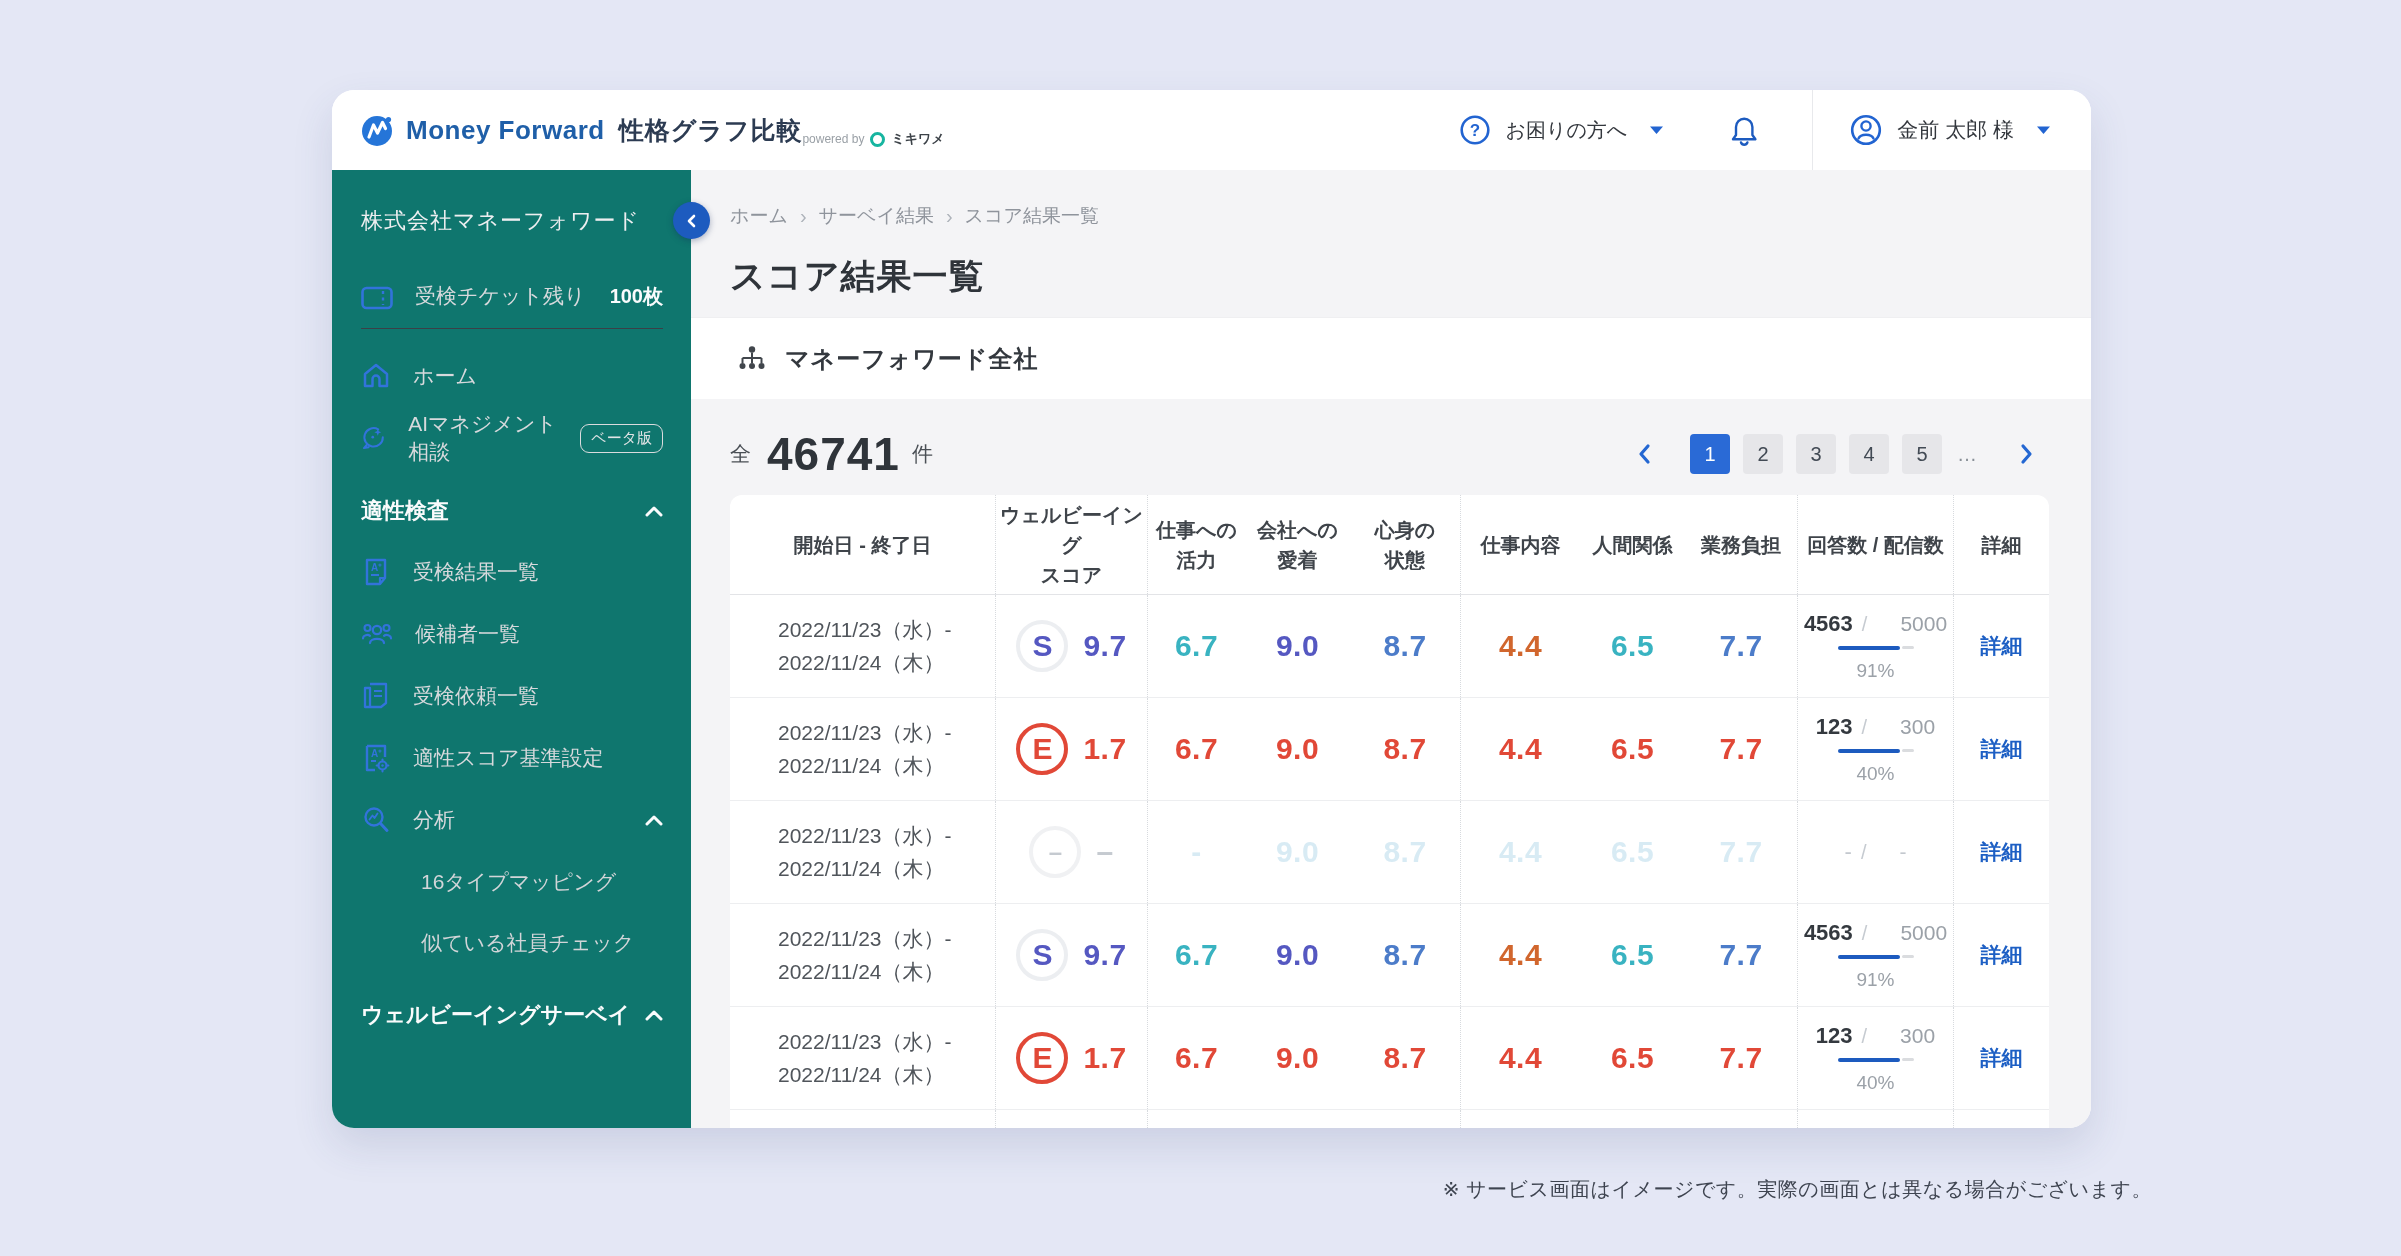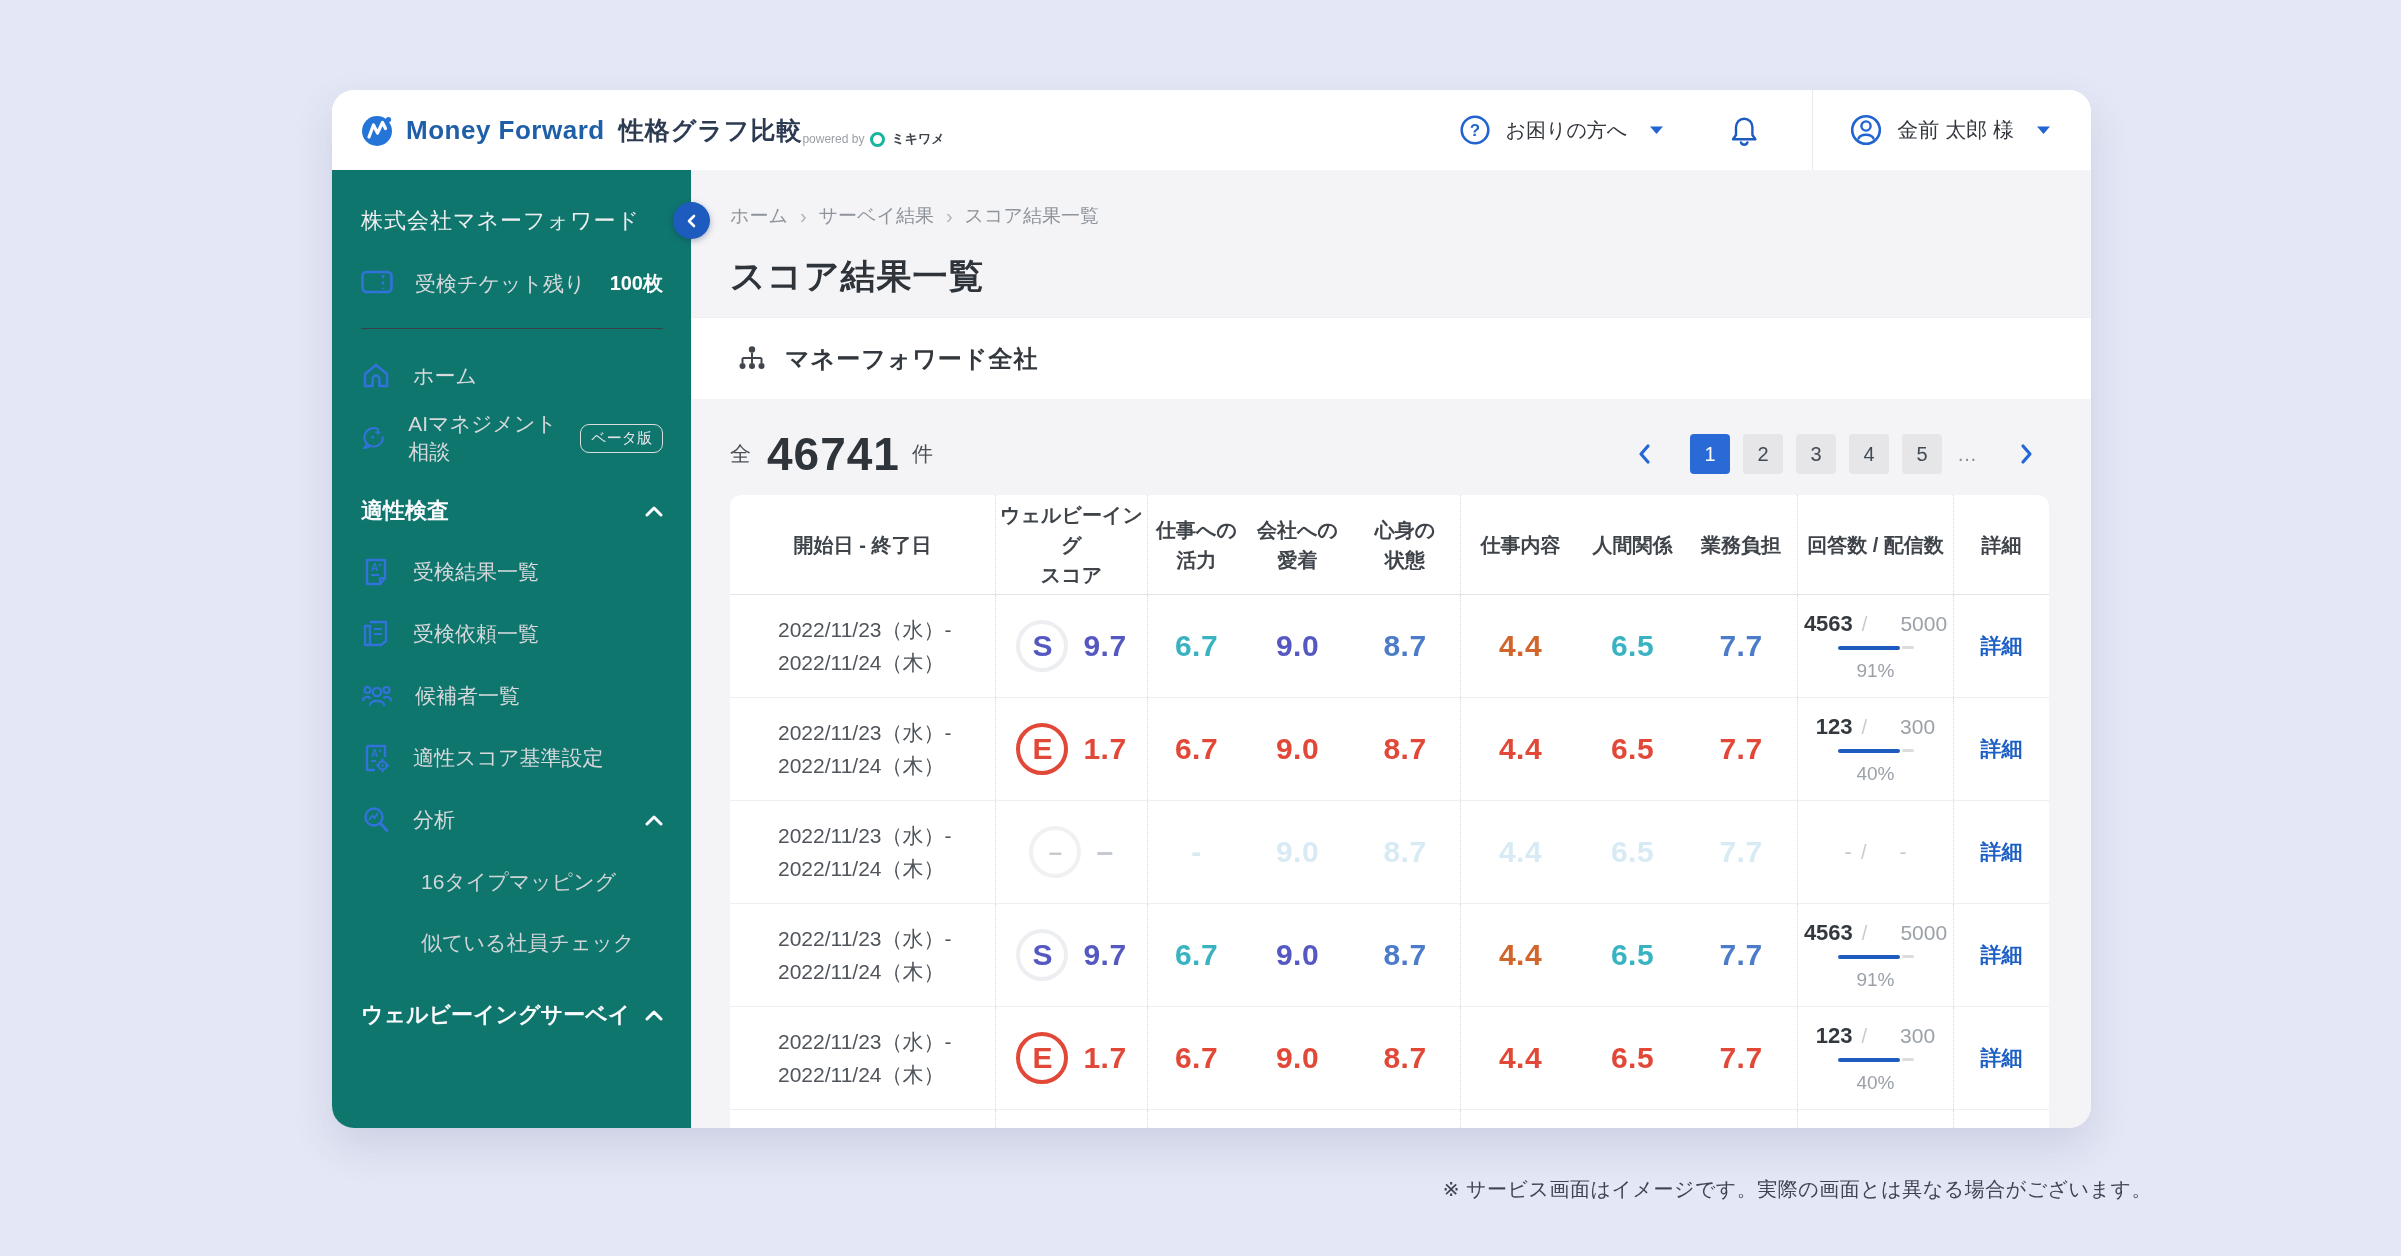--- a/index.html
+++ b/index.html
@@ -34,21 +34,21 @@
           border-left:1px solid #E8E9EC; height:100%; padding:0 40px 0 36px; cursor:pointer; }
   .caret { margin-left:8px; }
   
   .body-row { flex:1; display:flex; position:relative; min-height:0; }
   .collapse-btn { position:absolute; left:341px; top:32px; width:37px; height:37px; border-radius:50%;
     background:#1D5BBF; border:none; display:flex; align-items:center; justify-content:center;
     cursor:pointer; box-shadow:0 2px 6px rgba(20,40,90,.35); z-index:5; }
   
   .sidebar { width:359px; flex:0 0 359px; background:#0f766e; color:#D7D9DC; padding:0 28px 0 29px; overflow:hidden; }
   .company { margin-top:36px; font-size:22px; color:#EDEEF0; letter-spacing:1px; }
-  .ticket-row { margin-top:34px; height:40px; display:flex; align-items:flex-start; }
+  .ticket-row { margin-top:34px; height:40px; display:flex; align-items:flex-end; }
   .ticket-row .tlabel { margin-left:22px; font-size:21px; }
   .ticket-row .tvalue { margin-left:auto; font-size:20px; font-weight:bold; color:#FAFBFC; }
   .side-divider { margin-top:18px; border:none; border-top:1px solid #3B4047; }
   .nav { margin-top:16px; display:flex; flex-direction:column; }
   .nav-item { height:62px; display:flex; align-items:center; font-size:21px; color:#D7D9DC; cursor:pointer; }
   .nav-item .nlabel { margin-left:22px; }
   .nav-section { height:60px; margin-top:12px; display:flex; align-items:center; font-size:22px; font-weight:bold; color:#FAFBFC; cursor:pointer; }
   .nav-section .chev, .nav-item .chev { margin-left:auto; }
   .nav-sub { height:61px; display:flex; align-items:center; font-size:21px; color:#D2D5D8; padding-left:60px; cursor:pointer; }
   .badge { margin-left:12px; font-size:15px; color:#E2E4E6; border:1.5px solid #DADCDE; border-radius:9px; padding:4px 10px; white-space:nowrap; }
@@ -219,37 +219,37 @@
           <svg width="30" height="30" viewBox="0 0 30 30">
             <path d="M6 3 H24 V21 L19 27 H6 Z" fill="none" stroke="#3273DB" stroke-width="2.4" stroke-linejoin="round"></path>
             <path d="M19 27 V21 H24" fill="none" stroke="#3273DB" stroke-width="2.2" stroke-linejoin="round"></path>
             <text x="10" y="14" font-size="10" font-weight="bold" fill="#3273DB" font-family="Liberation Sans,sans-serif">A⁺</text>
             <line x1="10" y1="18" x2="18" y2="18" stroke="#3273DB" stroke-width="2"></line>
           </svg>
           <span class="nlabel">受検結果一覧</span>
         </div>
 
         <div class="nav-item">
-          <svg width="30" height="30" viewBox="0 0 30 30">
-            <path d="M4 7 H9 V26 H4 Z M9 3 H25 V22 L20 26 H9" fill="none" stroke="#3273DB" stroke-width="2.3" stroke-linejoin="round"></path>
-            <line x1="13" y1="10" x2="21" y2="10" stroke="#3273DB" stroke-width="2"></line>
-            <line x1="13" y1="15" x2="21" y2="15" stroke="#3273DB" stroke-width="2"></line>
-          </svg>
-          <span class="nlabel">受検依頼一覧</span>
-        </div>
-
-        <div class="nav-item">
           <svg width="32" height="30" viewBox="0 0 32 30">
             <circle cx="16" cy="11" r="4.2" fill="none" stroke="#3273DB" stroke-width="2.3"></circle>
             <path d="M9 24 c0-5.5 14-5.5 14 0" fill="none" stroke="#3273DB" stroke-width="2.3" stroke-linecap="round"></path>
             <circle cx="6.5" cy="9" r="3" fill="none" stroke="#3273DB" stroke-width="2.1"></circle>
             <circle cx="25.5" cy="9" r="3" fill="none" stroke="#3273DB" stroke-width="2.1"></circle>
             <path d="M2 19.5 c0-3.6 5-4.4 7-2.6 M30 19.5 c0-3.6 -5-4.4 -7-2.6" fill="none" stroke="#3273DB" stroke-width="2.1" stroke-linecap="round"></path>
           </svg>
           <span class="nlabel">候補者一覧</span>
+        </div>
+
+        <div class="nav-item">
+          <svg width="30" height="30" viewBox="0 0 30 30">
+            <path d="M4 7 H9 V26 H4 Z M9 3 H25 V22 L20 26 H9" fill="none" stroke="#3273DB" stroke-width="2.3" stroke-linejoin="round"></path>
+            <line x1="13" y1="10" x2="21" y2="10" stroke="#3273DB" stroke-width="2"></line>
+            <line x1="13" y1="15" x2="21" y2="15" stroke="#3273DB" stroke-width="2"></line>
+          </svg>
+          <span class="nlabel">受検依頼一覧</span>
         </div>
 
         <div class="nav-item">
           <svg width="30" height="30" viewBox="0 0 30 30">
             <path d="M6 3 H24 V14 M6 3 V27 H14" fill="none" stroke="#3273DB" stroke-width="2.4" stroke-linejoin="round"></path>
             <text x="10" y="14" font-size="10" font-weight="bold" fill="#3273DB" font-family="Liberation Sans,sans-serif">A⁺</text>
             <line x1="10" y1="18" x2="15" y2="18" stroke="#3273DB" stroke-width="2"></line>
             <circle cx="21.5" cy="22.5" r="4" fill="none" stroke="#3273DB" stroke-width="2.2"></circle>
             <circle cx="21.5" cy="22.5" r="1.2" fill="#3273DB"></circle>
             <g stroke="#3273DB" stroke-width="2" stroke-linecap="round">

